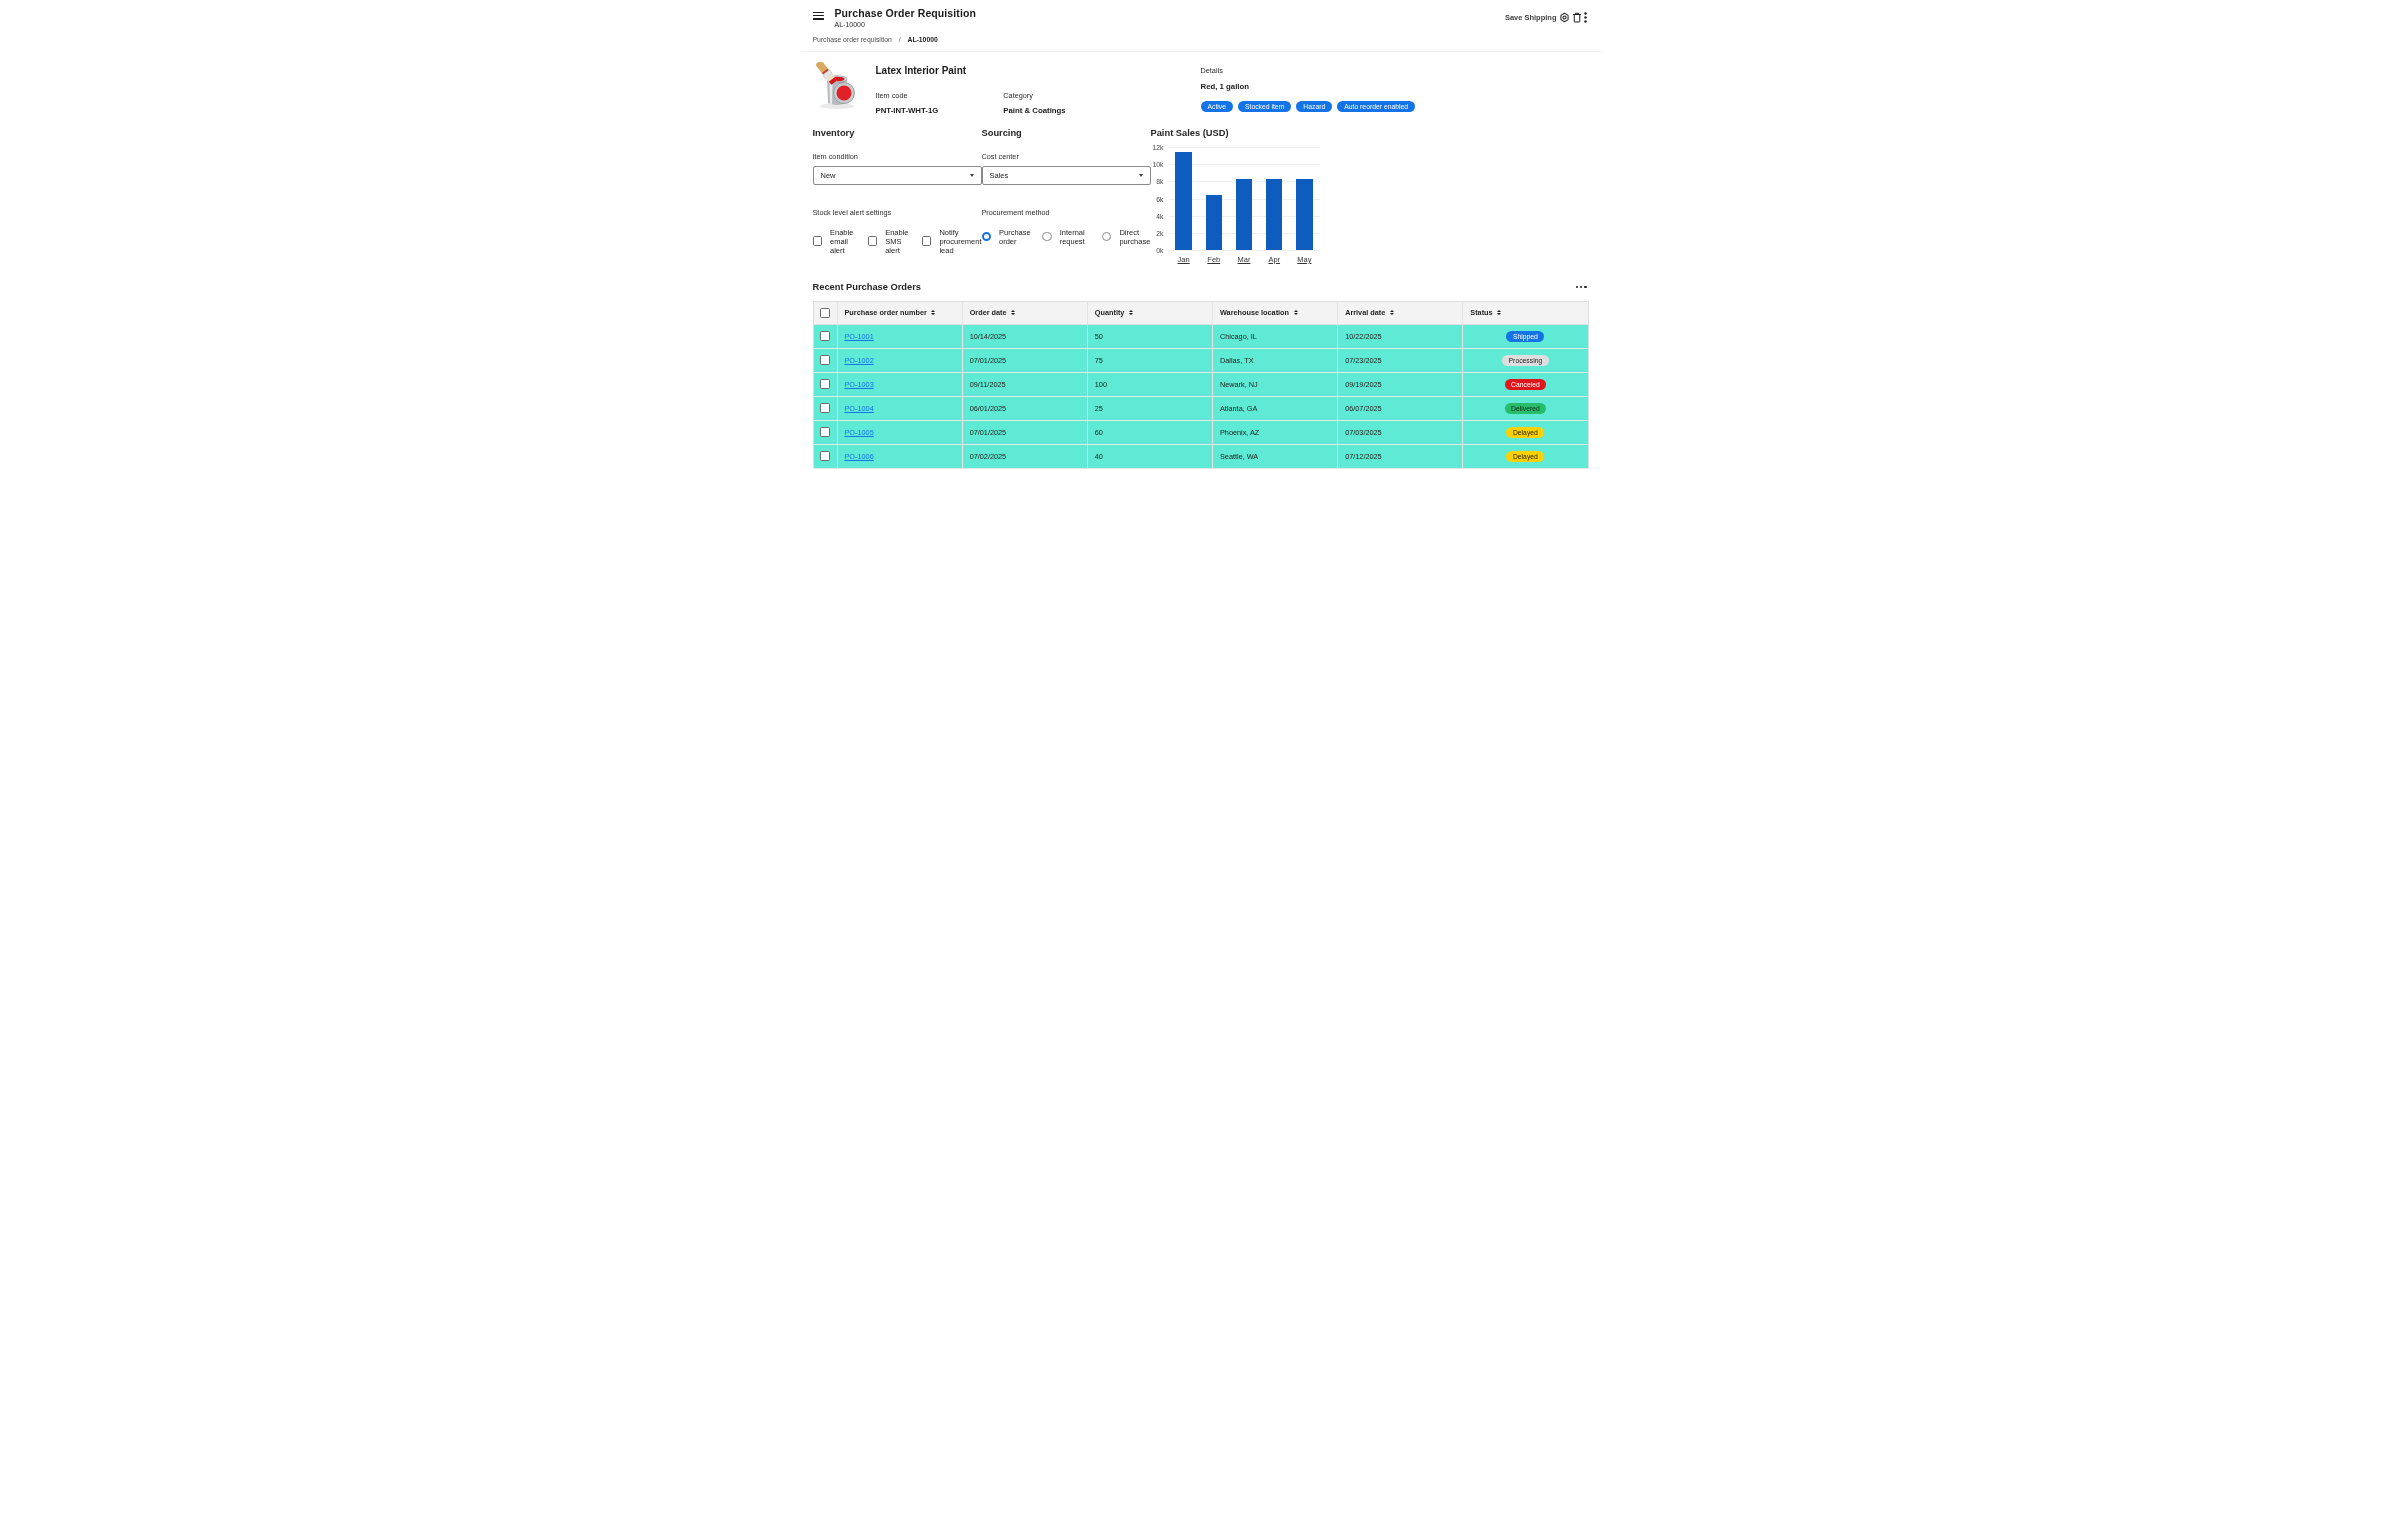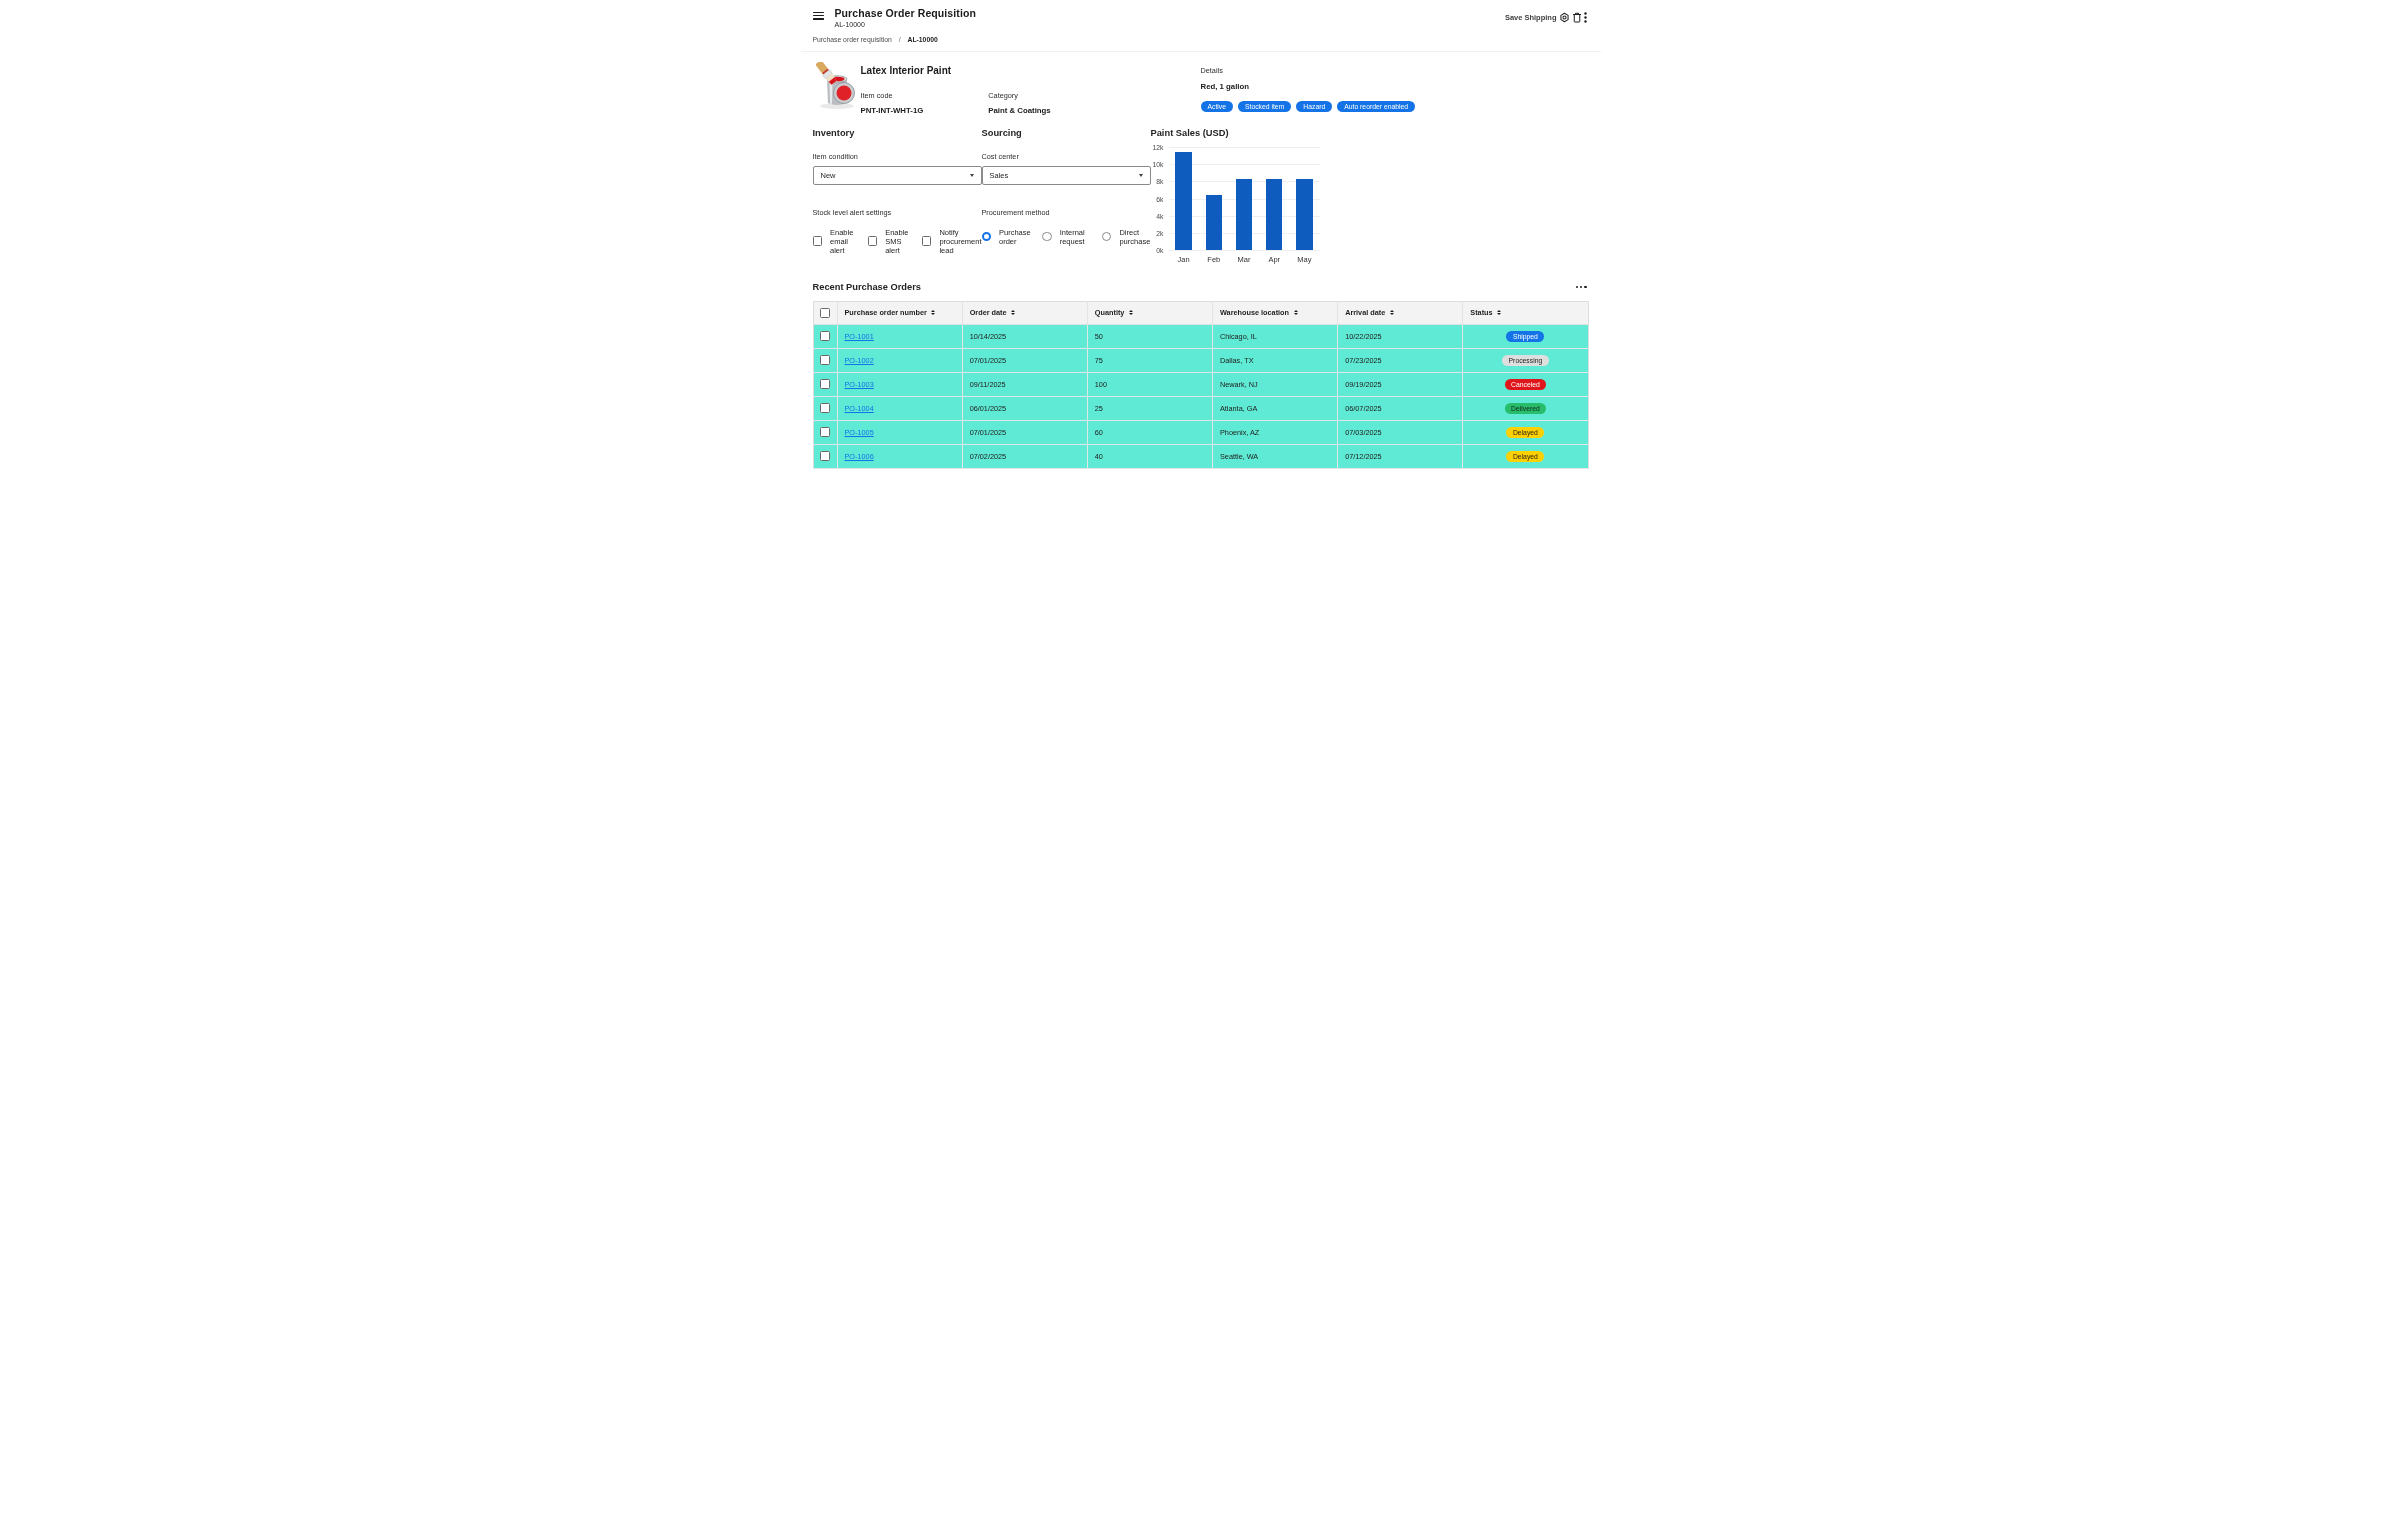--- a/index.html
+++ b/index.html
@@ -20,21 +20,21 @@
   .icon-btn svg { display:block; }
 
   
   .breadcrumb { padding:6px 12px 8px; font-size:6.8px; border-bottom:0.5px solid #f0f0f0; }
   .breadcrumb .parent { color:#4b4b4b; cursor:pointer; }
   .breadcrumb .sep { color:#6d6d6d; margin:0 5px; }
   .breadcrumb .current { color:#1b1b1b; font-weight:700; }
 
   
   .product { display:grid; grid-template-columns:1fr 1fr; padding:10px 12px 0; }
-  .product-left { display:flex; }
+  .product-left { display:flex; gap:15px; }
   .product-img { width:48px; height:48px; flex:0 0 auto; }
   .product-name { font-size:10px; font-weight:700; color:#1b1b1b; margin-top:3px; }
   .field-row { display:flex; gap:65px; margin-top:15px; }
   .field-label { font-size:7.3px; color:#2d2d2d; margin-bottom:6px; }
   .field-value { font-size:7.8px; font-weight:700; color:#1b1b1b; }
   .product-right { padding-top:4px; }
   .details-value { font-size:7.8px; font-weight:700; margin:7px 0 10px; }
   .badges { display:flex; gap:5px; }
   .badge { background:#1473e6; color:#fff; font-size:6.8px; padding:2px 7px; border-radius:6.5px; white-space:nowrap; }
 
@@ -66,21 +66,21 @@
   .chart-wrap h3 { margin-bottom:9px; }
   .chart { display:flex; }
   .yaxis { position:relative; width:18px; height:103px; flex:0 0 auto; }
   .yaxis span { position:absolute; right:5px; transform:translateY(-50%); font-size:6.8px; color:#4a4a4a; }
   .plot { position:relative; flex:1; height:103px; }
   .gridline { position:absolute; left:0; right:0; height:0.5px; background:#efefef; }
   .bars { position:absolute; inset:0; display:flex; }
   .bar-slot { flex:1; display:flex; align-items:flex-end; justify-content:center; }
   .bar { width:16.5px; background:#0d5cbe; }
   .xaxis { display:flex; margin-left:18px; margin-top:5px; }
-  .xaxis span { flex:1; text-align:center; font-size:7.5px; color:#333; }
+  .xaxis span { flex:1; text-align:center; font-size:7.5px; color:#333;text-decoration:underline; }
 
   
   .orders { margin-top:18px; }
   .orders-head { display:flex; justify-content:space-between; align-items:center; }
   .ellipsis-h { display:flex; gap:2px; padding:3px 2px; cursor:pointer; }
   .ellipsis-h i { width:2.3px; height:2.3px; border-radius:50%; background:#1d1d1d; }
   table { width:100%; border-collapse:collapse; table-layout:fixed; margin-top:9px;
           border:0.5px solid #dcdcdc; font-size:7.3px; }
   th { background:#f3f3f3; font-weight:700; text-align:left; height:22.5px; padding:0 7px;
        border-right:0.5px solid #e3e3e3; border-bottom:1px solid #e0e0e0; color:#1f1f1f; }

